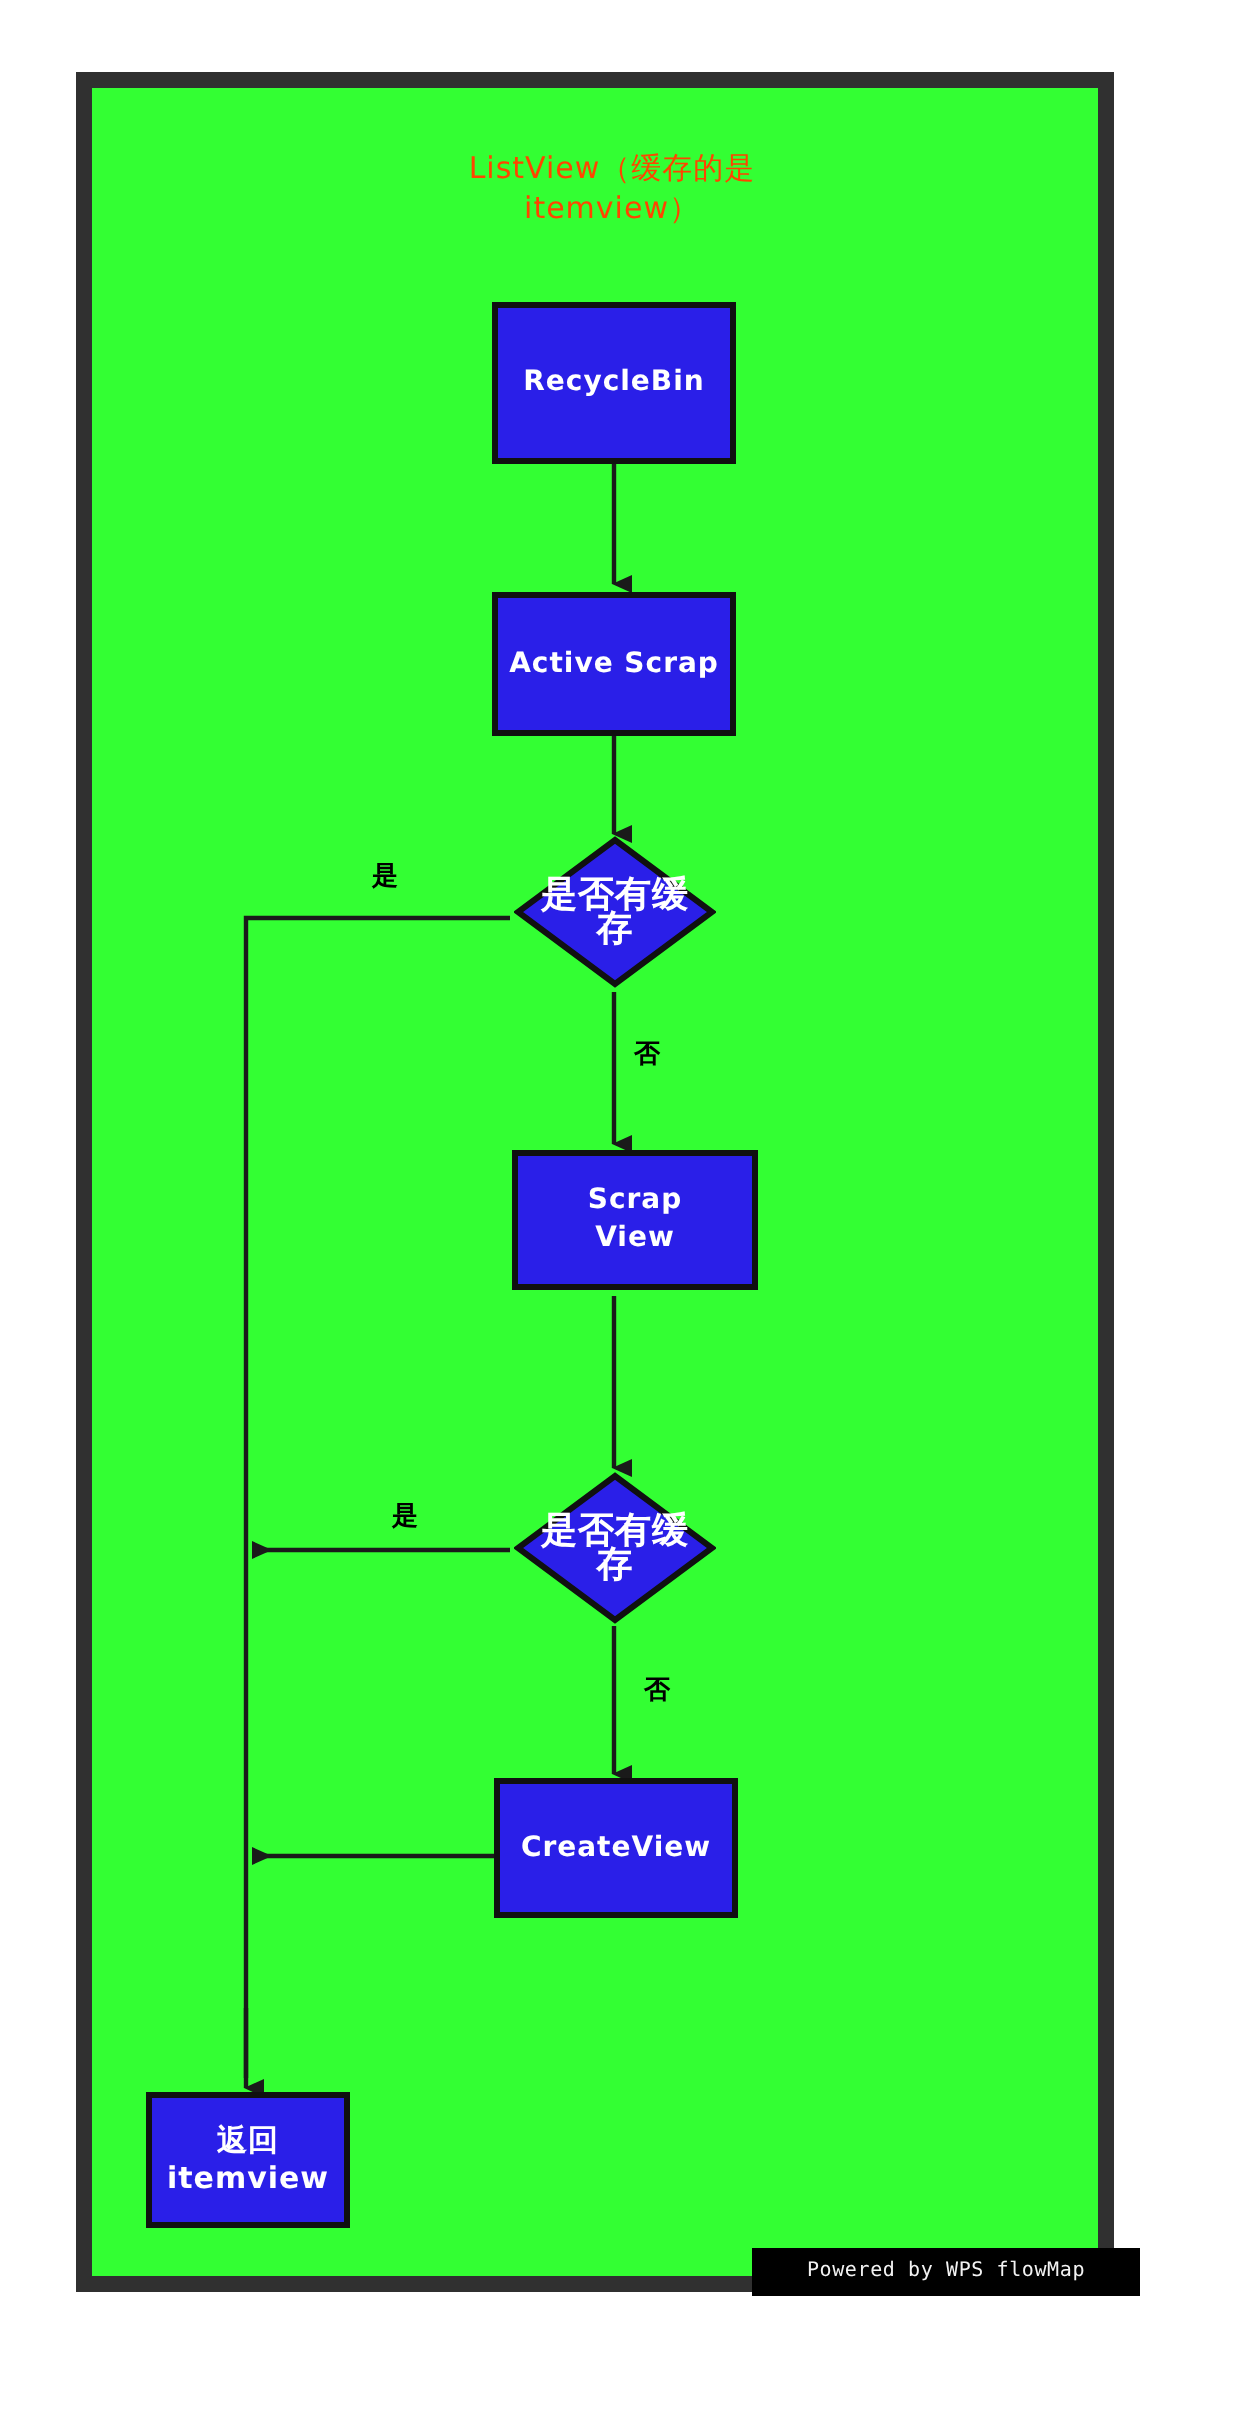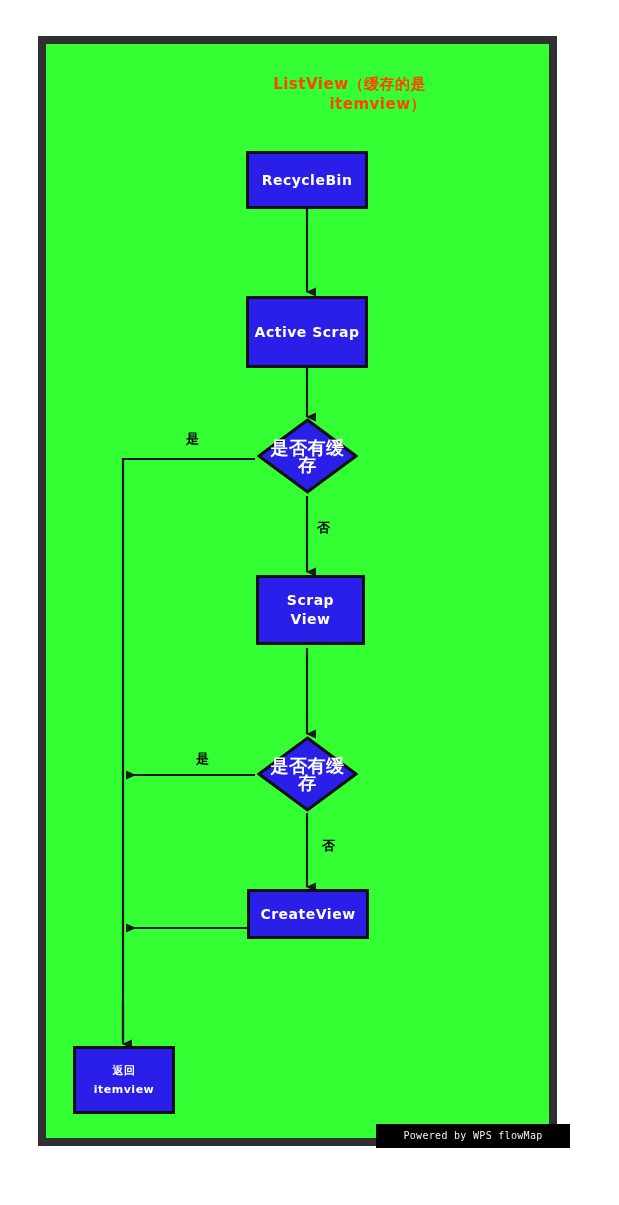--- a/index.html
+++ b/index.html
@@ -37,24 +37,24 @@
     top: 0;
     width: 100%;
     height: 100%;
   }
   
   .chart-title {
     position: absolute;
     left: 140px;
     top: 30px;
     width: 240px;
-    text-align: right;
+    text-align: center;
     color: #ff4400;
     font-size: 15px;
-    font-weight: bold;
+    font-weight: normal;
     line-height: 20px;
     letter-spacing: 0.5px;
     white-space: pre-line;
   }
   
   .node {
     position: absolute;
     background: #2a1fe8;
     border: 3px solid #101010;
     box-sizing: border-box;
@@ -62,21 +62,21 @@
     display: flex;
     align-items: center;
     justify-content: center;
     text-align: center;
     font-size: 14px;
     font-weight: bold;
     line-height: 19px;
     white-space: pre-line;
     letter-spacing: 0.5px;
   }
-  .node.small-text { font-size: 11px; }
+  .node.small-text { font-size: 15px; }
 
   
   .diamond-wrap {
     position: absolute;
   }
   .diamond-wrap svg {
     position: absolute;
     left: 0;
     top: 0;
     display: block;
@@ -171,44 +171,44 @@
         <line x1="201" y1="884" x2="81" y2="884" stroke="#1a1a1a" stroke-width="2.2" marker-end="url(#arrow-left)"></line>
 
         <line x1="77" y1="960" x2="77" y2="1000" stroke="#1a1a1a" stroke-width="2.2" marker-end="url(#arrow-down)"></line>
       </svg>
 
       <div class="edge-label" style="left:140px; top:388px;">是</div>
       <div class="edge-label" style="left:271px; top:477px;">否</div>
       <div class="edge-label" style="left:150px; top:708px;">是</div>
       <div class="edge-label" style="left:276px; top:795px;">否</div>
 
-      <div class="node" style="left:200px; top:107px; width:122px; height:58px;">RecycleBin</div>
+      <div class="node" style="left:200px; top:107px; width:122px; height:81px;">RecycleBin</div>
 
       <div class="node" style="left:200px; top:252px; width:122px; height:72px;">Active Scrap</div>
 
       <div class="diamond-wrap" style="left:211px; top:374px; width:101px; height:76px;">
         <svg width="101" height="76" viewBox="0 0 101 76">
           <polygon points="50.5,2 99,38 50.5,74 2,38" fill="#2a1fe8" stroke="#101010" stroke-width="3"></polygon>
         </svg>
         <div class="diamond-label">是否有缓
 存</div>
       </div>
 
-      <div class="node" style="left:210px; top:531px; width:109px; height:70px;">Scrap
+      <div class="node" style="left:210px; top:531px; width:123px; height:70px;">Scrap
 View</div>
 
       <div class="diamond-wrap" style="left:211px; top:692px; width:101px; height:76px;">
         <svg width="101" height="76" viewBox="0 0 101 76">
           <polygon points="50.5,2 99,38 50.5,74 2,38" fill="#2a1fe8" stroke="#101010" stroke-width="3"></polygon>
         </svg>
         <div class="diamond-label">是否有缓
 存</div>
       </div>
 
-      <div class="node" style="left:201px; top:845px; width:122px; height:50px;">CreateView</div>
+      <div class="node" style="left:201px; top:845px; width:122px; height:70px;">CreateView</div>
 
       <div class="node small-text" style="left:27px; top:1002px; width:102px; height:68px;">返回
 itemview</div>
 
     </div>
   </div>
 
   <div class="watermark">Powered by WPS flowMap</div>
 
 </div>

